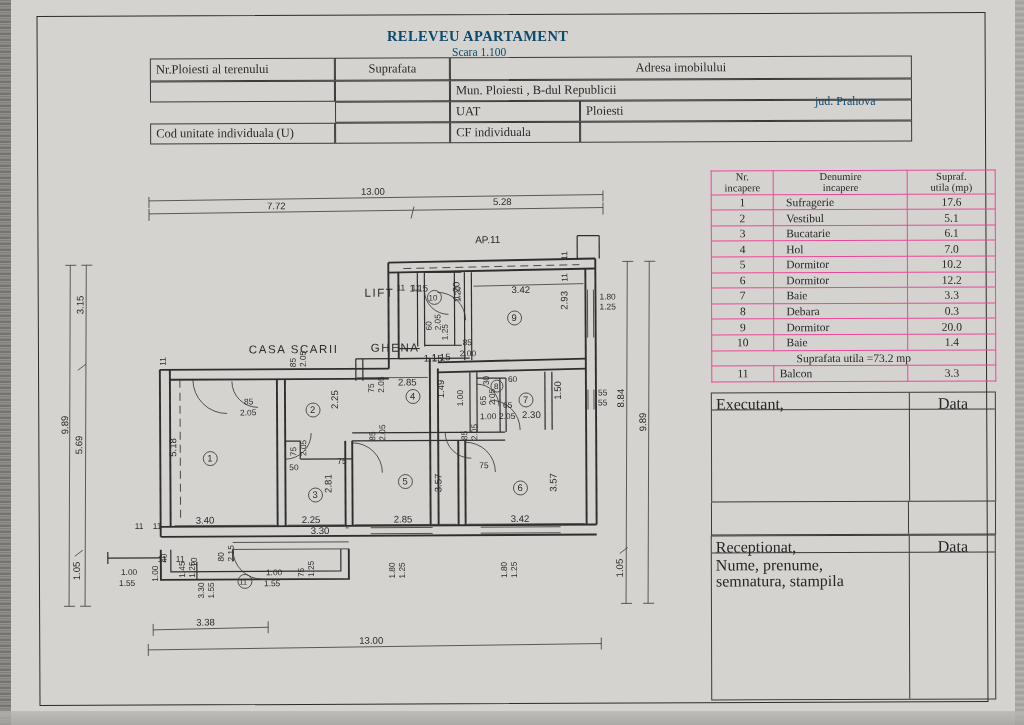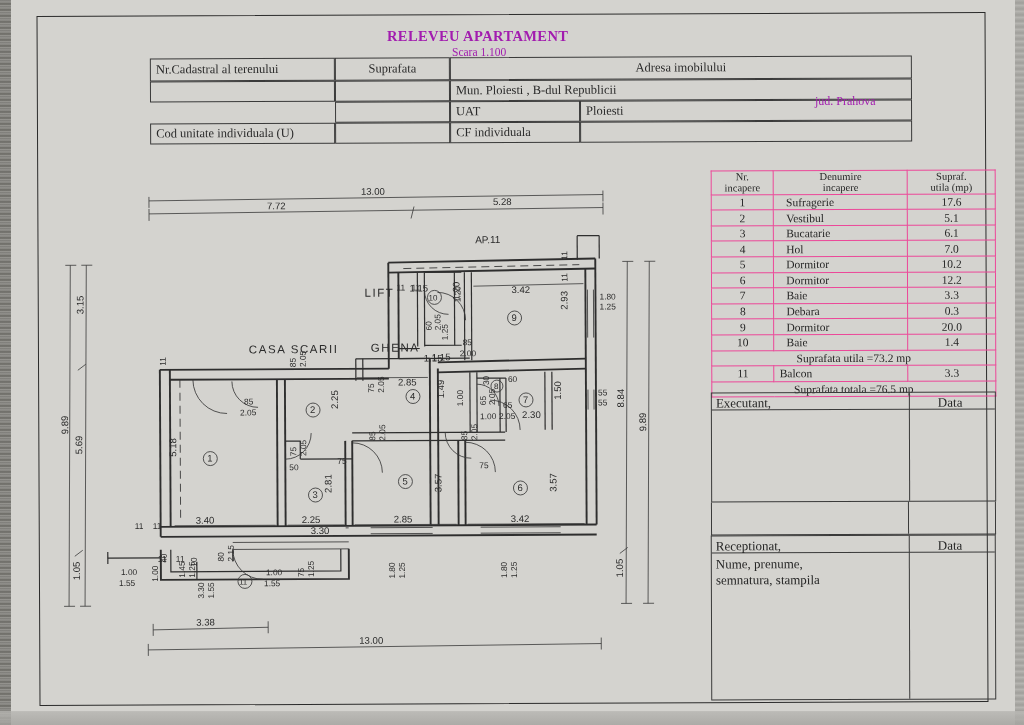--- a/index.html
+++ b/index.html
@@ -20,21 +20,21 @@
     opacity:.85;}
   #edgeR{position:absolute;right:0;top:0;width:9px;height:725px;
     background:repeating-linear-gradient(to bottom,#a7a6a2 0px,#8e8d89 3px,#b4b3af 6px);opacity:.7;}
   #edgeB{position:absolute;left:0;bottom:0;width:1024px;height:14px;
     background:linear-gradient(to bottom,#b9b8b4,#a5a4a0);opacity:.8;}
 
   
   #frame{position:absolute;left:38px;top:14px;width:947px;height:688px;
      border:1.5px solid #2b2b2b;transform:rotate(-0.25deg);}
 
-  .t{position:absolute;white-space:nowrap;color:#a21caf;}
+  .t{position:absolute;white-space:nowrap;color:#0c4a6e;}
 
   
   #title{left:387px;top:28px;font-size:14.5px;font-weight:bold;letter-spacing:.4px;}
   #scara{left:452px;top:46px;font-size:11.5px;}
 
   
   #hdrTable{position:absolute;left:150px;top:57px;width:762px;height:86px;transform:rotate(-0.22deg);}
   #hdrTable div.cell{position:absolute;border:1px solid #3a3a3a;box-sizing:border-box;
       font-size:12.5px;color:#2a2a2a;display:flex;align-items:center;}
   #hdrTable div.ctr{justify-content:center;}
@@ -50,21 +50,21 @@
   #roomTable td.sum{text-align:center;font-size:11.5px;}
   #roomTable td.bal{text-align:left;padding-left:5px;}
 
   
   #execBox{position:absolute;left:711px;top:392px;width:285px;height:110px;
       border:1px solid #3a3a3a;box-sizing:border-box;transform:rotate(-0.18deg);}
   #recBox{position:absolute;left:711px;top:535px;width:285px;height:165px;
       border:1px solid #3a3a3a;box-sizing:border-box;transform:rotate(-0.18deg);}
   .boxrow{position:absolute;left:0;top:0;width:100%;height:17px;border-bottom:1px solid #3a3a3a;box-sizing:border-box;}
   .boxvline{position:absolute;left:197px;top:0;width:1px;height:100%;background:#3a3a3a;}
-  .boxlbl{position:absolute;font-size:13px;color:#262626;}
+  .boxlbl{position:absolute;font-size:16px;color:#262626;}
 
   
   #plan{position:absolute;left:0;top:0;width:1024px;height:725px;}
   .wall{stroke:#2e2e2e;stroke-width:1.9;fill:none;}
   .wall2{stroke:#2e2e2e;stroke-width:1.2;fill:none;}
   .thin{stroke:#3a3a3a;stroke-width:.85;fill:none;}
   .dim{stroke:#3a3a3a;stroke-width:.8;fill:none;}
   .dash{stroke:#3a3a3a;stroke-width:.9;fill:none;stroke-dasharray:8 5;}
   .dtxt{font-family:"Liberation Sans",sans-serif;font-size:9.6px;fill:#2b2b2b;}
   .dtxtS{font-family:"Liberation Sans",sans-serif;font-size:8.4px;fill:#2b2b2b;}
@@ -78,21 +78,21 @@
 <div id="paper"></div>
 <div id="edgeL"></div>
 <div id="edgeR"></div>
 <div id="edgeB"></div>
 <div id="frame"></div>
 
 <div class="t" id="title">RELEVEU APARTAMENT</div>
 <div class="t" id="scara">Scara 1.100</div>
 
 <div id="hdrTable">
-  <div class="cell pad" style="left:0;top:0;width:185px;height:23px;">Nr.Cadastral al terenului</div>
+  <div class="cell pad" style="left:0;top:0;width:185px;height:23px;">Nr.Ploiesti al terenului</div>
   <div class="cell ctr" style="left:185px;top:0;width:115px;height:23px;">Suprafata</div>
   <div class="cell ctr" style="left:300px;top:0;width:462px;height:23px;">Adresa imobilului</div>
 
   <div class="cell pad" style="left:0;top:23px;width:185px;height:21px;"></div>
   <div class="cell pad" style="left:185px;top:23px;width:115px;height:21px;"></div>
   <div class="cell pad" style="left:300px;top:23px;width:462px;height:21px;">Mun. Ploiesti , B-dul Republicii</div>
 
   <div class="cell pad" style="left:185px;top:44px;width:115px;height:21px;"></div>
   <div class="cell pad" style="left:300px;top:44px;width:130px;height:21px;">UAT</div>
   <div class="cell pad" style="left:430px;top:44px;width:332px;height:21px;">Ploiesti</div>
@@ -173,23 +173,20 @@
           <td class="nm">Baie</td>
           <td>1.4</td>
         </tr>
         <tr>
           <td class="sum" colspan="3">Suprafata utila =73.2 mp</td>
         </tr>
         <tr>
           <td>11</td>
           <td class="bal">Balcon</td>
           <td>3.3</td>
-        </tr>
-        <tr>
-          <td class="sum" colspan="3">Suprafata totala =76.5 mp</td>
         </tr>
       </tbody>
   </table>
 </div>
 
 <div id="execBox">
   <div class="boxrow"></div>
   <div class="boxvline"></div>
   <div class="boxlbl" style="left:4px;top:2px;">Executant,</div>
   <div class="boxlbl" style="left:226px;top:2px;">Data</div>

